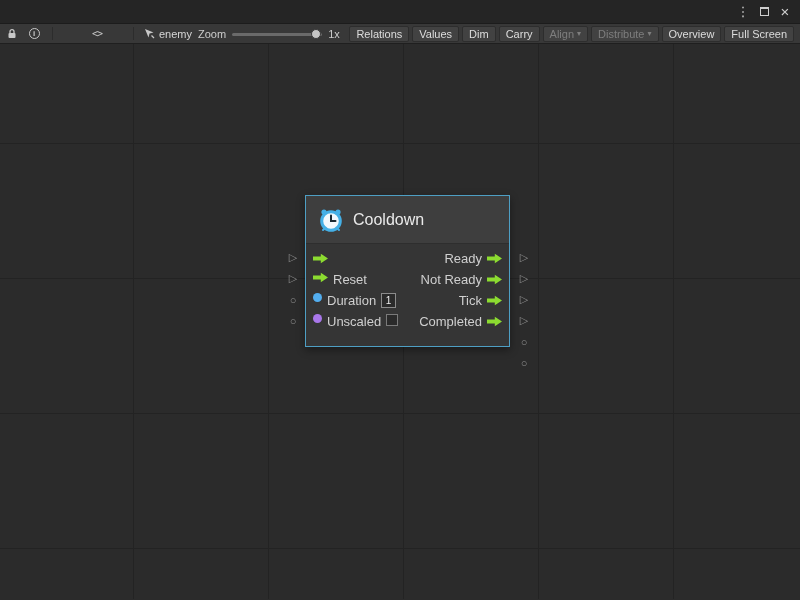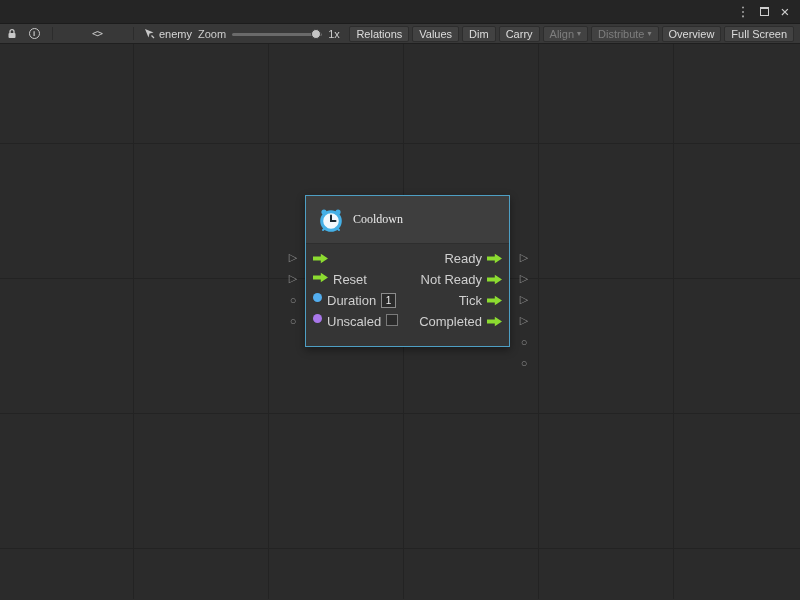--- a/index.html
+++ b/index.html
@@ -42,21 +42,21 @@
       linear-gradient(to right, #232323 1px, transparent 1px),
       linear-gradient(to bottom, #232323 1px, transparent 1px);
     background-size:135px 135px; background-position:-2px -36px; }
 
   
   .node-wrap { position:absolute; left:305px; top:151px; width:205px; }
   .node { width:205px; background:#353535; border:1px solid var(--selection-blue,#4e9fc4);
     box-shadow:0 3px 8px rgba(0,0,0,.4); }
   .node-header { height:48px; display:flex; align-items:center; gap:9px; padding:0 12px;
     background:#3e3e3e; border-bottom:1px solid #2e2e2e; }
-  .node-title { font-size:12px; color:#eaeaea;font-family:Liberation Serif, serif; }
+  .node-title { font-size:16px; color:#eaeaea; }
   .node-body { padding:4px 0 14px 0; }
   .row { height:21px; display:flex; align-items:center; padding:0 7px; }
   .lport { display:flex; align-items:flex-start; gap:5px; }
   .rport { margin-left:auto; display:flex; align-items:center; gap:5px; }
   .plabel { font-size:13px; color:#cfcfcf; }
   .flow-arrow { width:15px; height:11px; background:var(--flow-green,#8cdb30);
     clip-path:polygon(0 32%, 52% 32%, 52% 6%, 100% 50%, 52% 94%, 52% 68%, 0 68%); }
   .dot { width:9px; height:9px; border-radius:50%; }
   .dot.blue { background:var(--value-blue,#53aeef); }
   .dot.purple { background:var(--bool-purple,#a977ea); }

